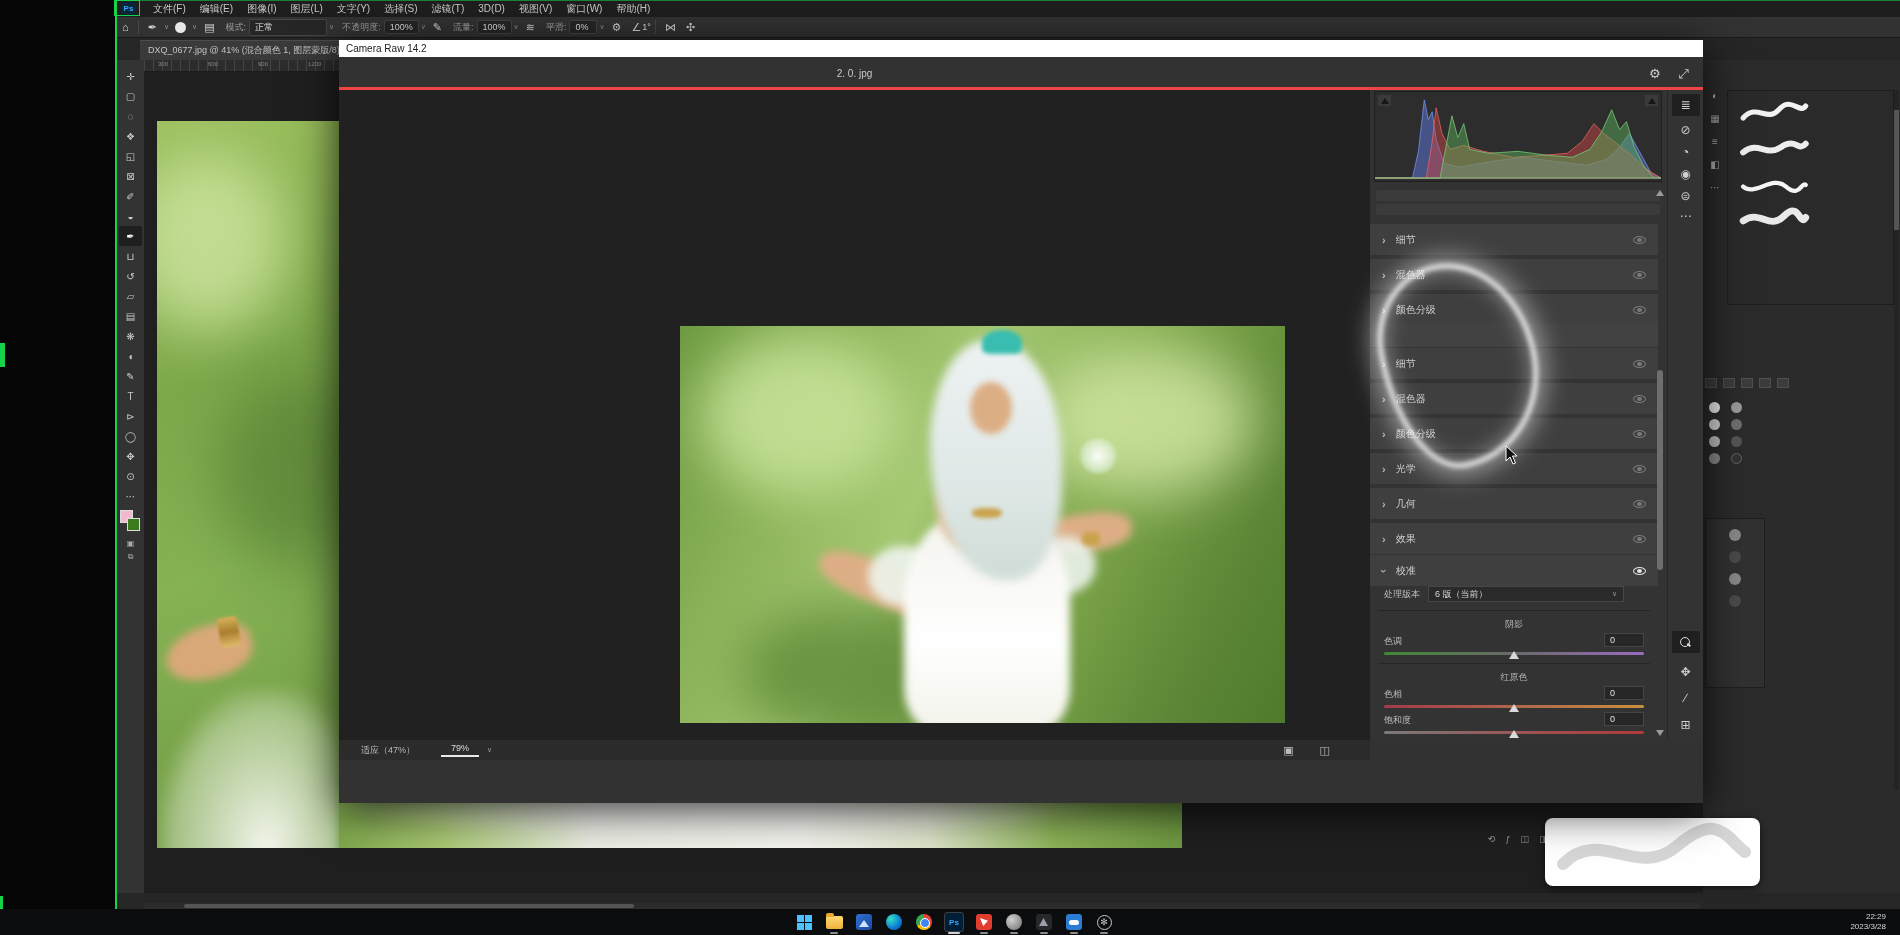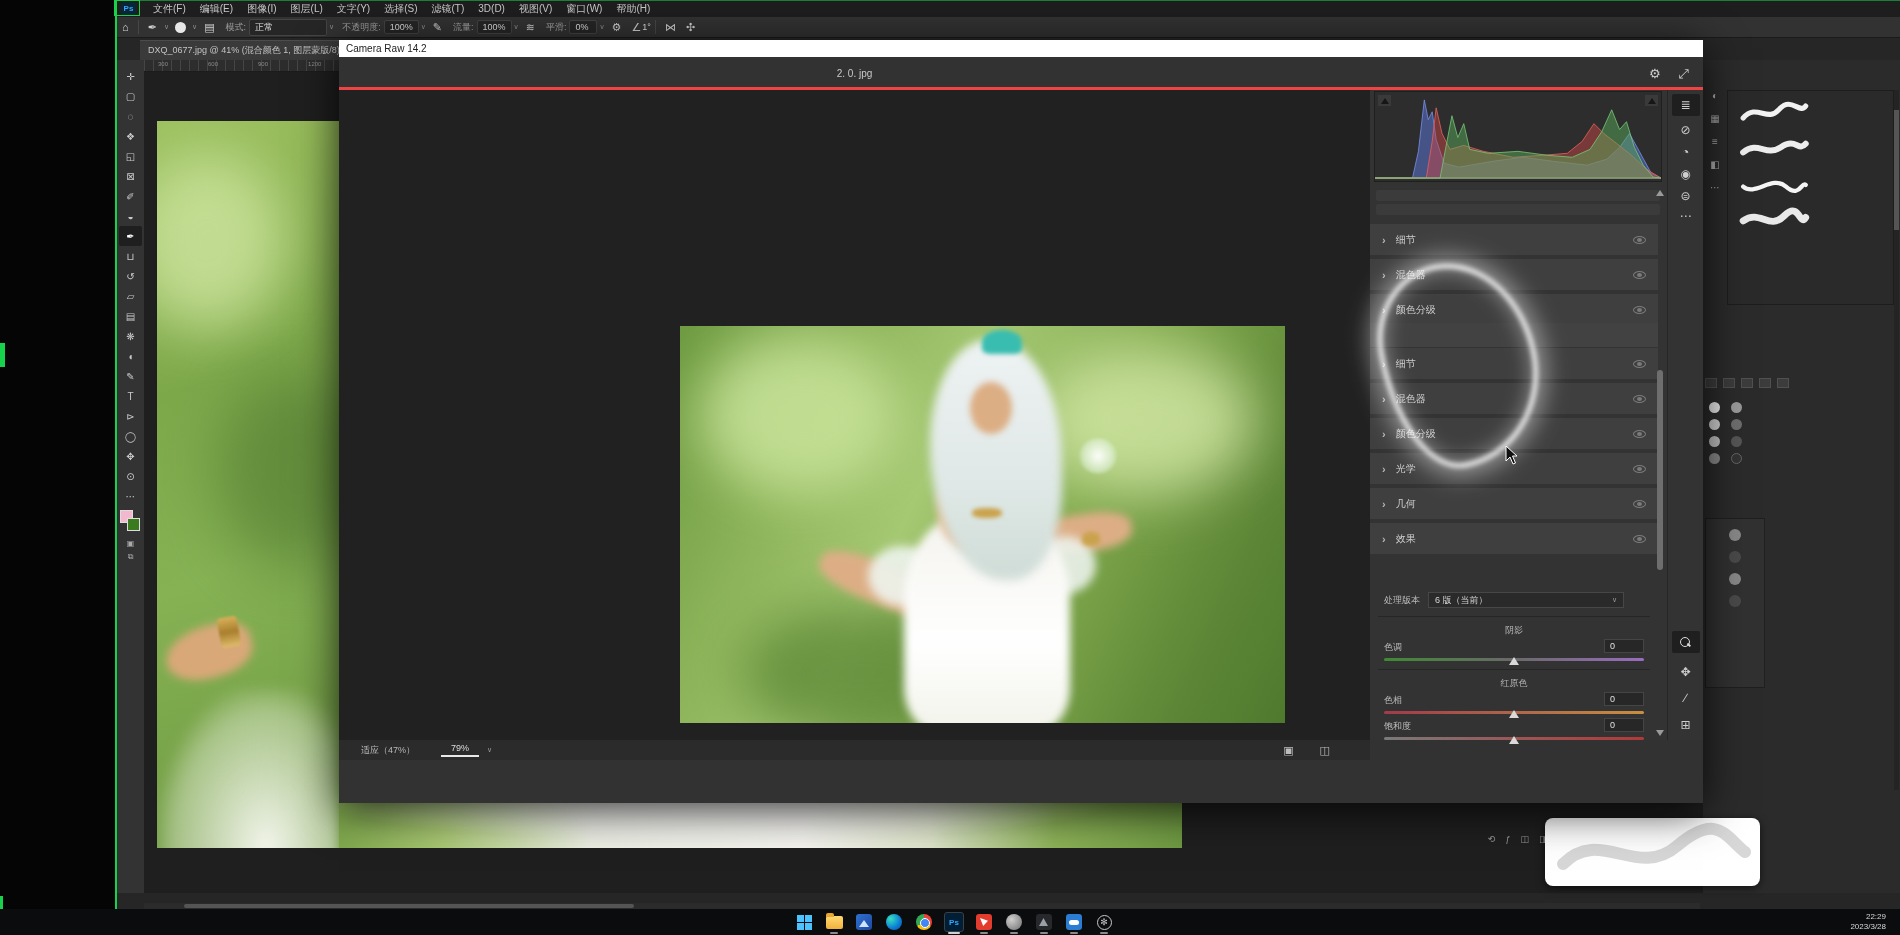--- a/index.html
+++ b/index.html
@@ -127,21 +127,21 @@
   .cr-row { height:31px; background:#3f3f3f; display:flex; align-items:center; color:#cfcfcf; font-size:10px; position:relative; }
   .cr-row .chev { color:#b5b5b5; font-size:11px; font-weight:bold; margin:0 10px 0 12px; display:inline-block; }
   .chev.down { transform:rotate(90deg); }
   .eye { position:absolute; right:12px; width:13px; height:8px; border:1px solid #8f8f8f; border-radius:50%; }
   .eye::after { content:''; position:absolute; left:3px; right:3px; top:1px; bottom:1px; background:#8f8f8f; border-radius:50%; }
   .eye.bright { border-color:#e4e4e4; }
   .eye.bright::after { background:#e4e4e4; }
   .cr-gap-row { height:24px; background:#424242; }
 
   .cal-area { position:absolute; left:0; top:496px; width:288px; color:#bdbdbd; font-size:9px; }
-  .cal-process { display:flex; align-items:center; margin:6px 0 0 14px; }
+  .cal-process { display:flex; align-items:center; margin:0 0 0 14px; }
   .cal-dd { width:196px; height:16px; background:#2a2a2a; border:1px solid #474747; margin-left:8px; display:flex; align-items:center; justify-content:space-between; padding:0 6px; color:#d5d5d5; }
   .cal-divider { height:1px; background:#262626; margin:8px 8px 0; }
   .cal-group-title { text-align:center; margin-top:7px; color:#b3b3b3; }
   .cal-slider-row { position:relative; margin:4px 14px 0; height:13px; }
   .cal-slider-row .lbl { color:#bdbdbd; }
   .cal-val { position:absolute; right:0; top:-2px; width:40px; height:14px; background:#272727; border:1px solid #454545; color:#e0e0e0; display:flex; align-items:center; padding-left:5px; }
   .cal-track { position:relative; margin:4px 14px 0; height:3px; border-radius:2px; }
   .track-tint { background:linear-gradient(90deg,#3f8a33,#6a6a6a 50%,#9a6cc0); }
   .track-hue { background:linear-gradient(90deg,#a23a4a,#b06a4a 55%,#c98f3f); }
   .track-sat { background:linear-gradient(90deg,#7a7a7a,#a05050 60%,#b03a3a); }
@@ -507,20 +507,25 @@
               <span class="eye cr-eye-dim"></span>
             </div>
 
             <div class="cr-row">
               <span class="chev">›</span>
               <span>效果</span>
               <span class="eye cr-eye-dim"></span>
             </div>
           </div>
 
+        <div class="cr-row" style="position:absolute;left:0;top:465px;width:288px;background:#3f3f3f">
+          <span class="chev down">›</span>
+          <span>校准</span>
+          <span class="eye bright"></span>
+        </div>
 
         <div class="cal-area">
           <div class="cal-process">
             <span>处理版本</span>
             <span class="cal-dd">
               <span>6 版（当前）</span>
               <span style="font-size:7px;color:#999">∨</span>
             </span>
           </div>
           <div class="cal-divider"></div>

